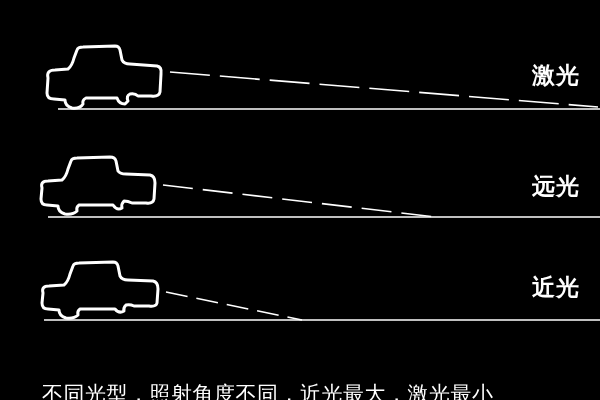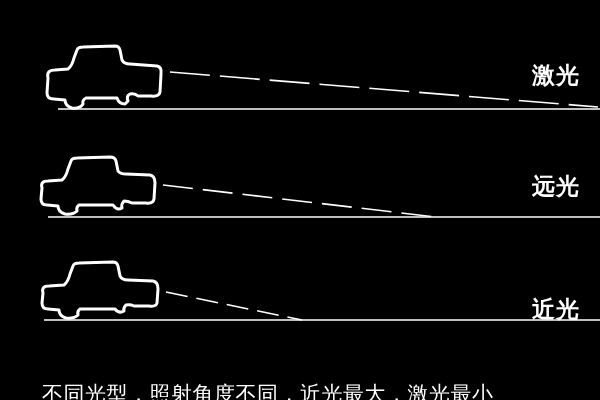--- a/index.html
+++ b/index.html
@@ -27,15 +27,15 @@
 
   <g>
     <path d="M43,293 Q41,286 49,286 L64,285 Q68,282 70,274 L73,266 Q74,263 79,263 L113,262 Q117,262 118,266 L120,276 Q122,280 128,280 L153,281 Q158,282 158,289 L157,303 Q156,307 149,306 L134,306 Q130,304 126,305 Q123,308 124,311 Q119,314 115,309 L80,309 Q77,311 78,315 Q74,319 66,318 Q59,316 59,310 L48,309 Q42,309 42,303 Z" fill="none" stroke="#fff" stroke-width="3" stroke-linejoin="round"></path>
     <line x1="44" y1="320" x2="600" y2="320" stroke="#fff" stroke-width="1.5"></line>
     <line x1="166" y1="292" x2="302" y2="320" stroke="#fff" stroke-width="1.6" stroke-dasharray="22,9"></line>
   </g>
 </svg>
 
 <div class="label" style="top:60px;">激光</div>
 <div class="label" style="top:171px;margin-left:26px;">远光</div>
-<div class="label" style="top:294px;margin-left:46px;">近光</div>
+<div class="label" style="top:272px;margin-left:46px;">近光</div>
 
 <div class="caption">不同光型，照射角度不同，近光最大，激光最小</div>
 
 </body></html>

